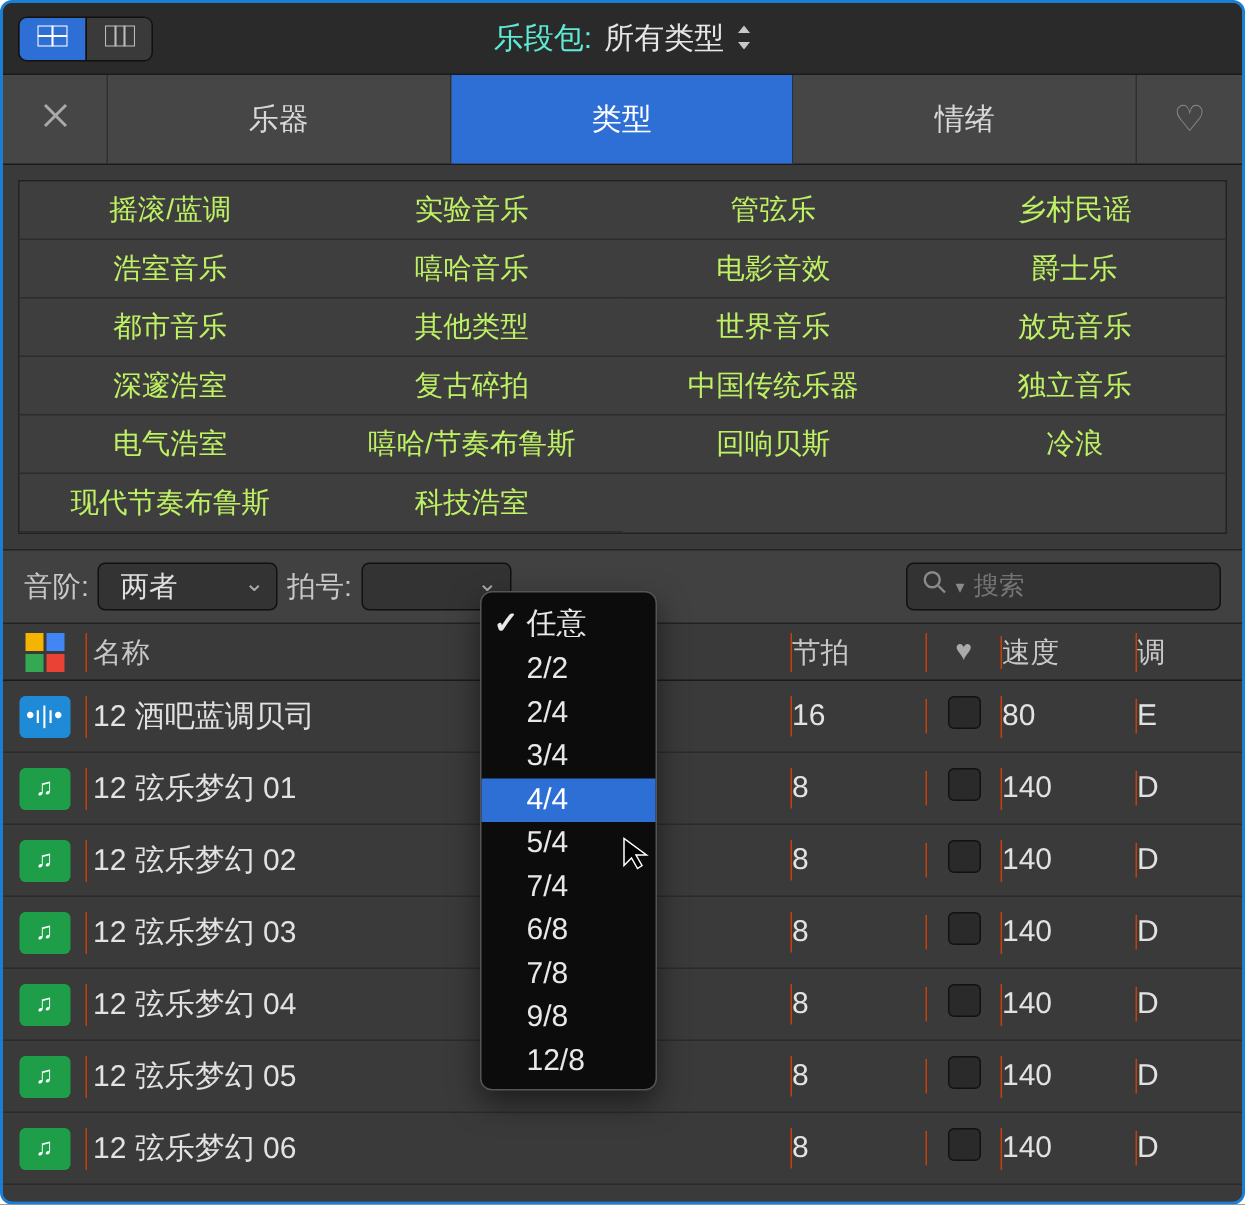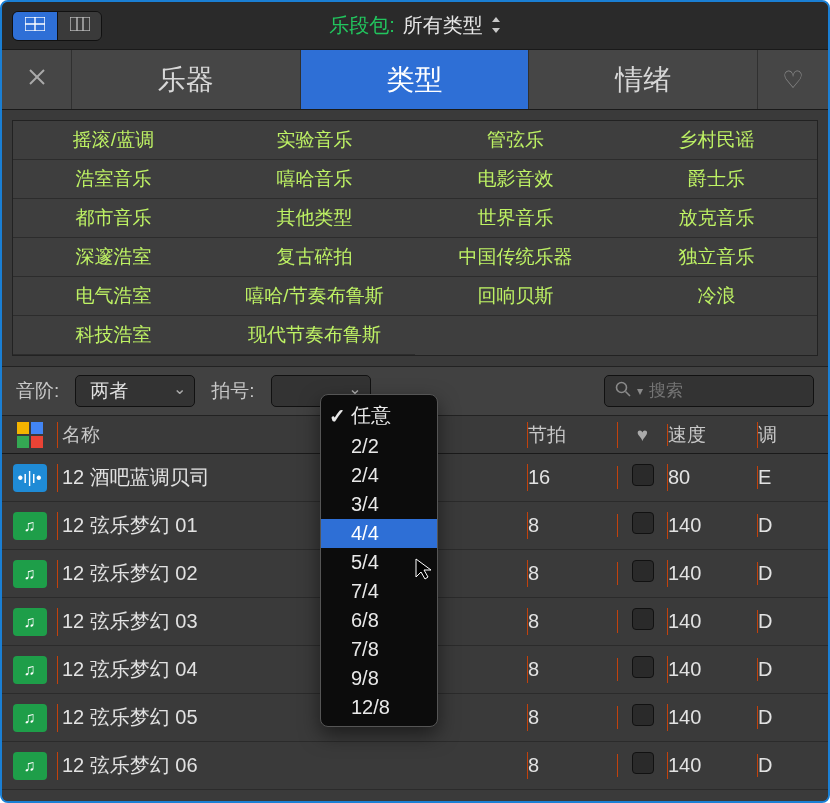--- a/index.html
+++ b/index.html
@@ -24,58 +24,58 @@
   .seg button {
     width: 44px; background: #3a3a3a; border: none; cursor: pointer;
     color: #bbb; display: flex; align-items: center; justify-content: center;
   }
   .seg button.sel { background: #2e6fd6; color: #fff; }
   .seg button+button { border-left: 1px solid #111; }
   .title-center {
     flex: 1; text-align: center; color: #c8c8c8; font-size: 20px;
     display: flex; justify-content: center; align-items: center; gap: 8px;
   }
-  .title-center .label { color: #22c55e; }
+  .title-center .label { color: #5eead4; }
   .title-center .value { color: #e6e6e6; }
   .updown { color: #c8c8c8; font-size: 14px; line-height: 1; }
   
   .tabrow {
     height: 60px; background: #464646;
     display: flex; align-items: stretch;
     border-bottom: 1px solid #1a1a1a;
   }
   .tabrow .closebtn {
     width: 70px; display: flex; align-items: center; justify-content: center;
     cursor: pointer; color: #aaa; font-size: 22px;
     border-right: 1px solid #303030;
   }
   .tabrow .tab {
     flex: 1; display: flex; align-items: center; justify-content: center;
-    color: #d8d8d8; font-size: 28px; cursor: pointer;
+    color: #d8d8d8; font-size: 20px; cursor: pointer;
     border-right: 1px solid #303030;
   }
   .tabrow .tab.sel { background: #2e6fd6; color: #fff; }
   .tabrow .favtab {
     width: 70px; display: flex; align-items: center; justify-content: center;
     cursor: pointer; color: #888; font-size: 24px;
   }
   
   .genres {
     background: #3e3e3e; border: 1px solid #222; margin: 10px;
     display: grid; grid-template-columns: repeat(4, 1fr);
     color: #bef264; font-size: 19px;
   }
   .genres div {
     padding: 6px 12px; text-align: center; cursor: pointer;
     border-bottom: 1px solid #2c2c2c;
   }
   
   .filters {
     height: 50px; background: #414141;
-    display: flex; align-items: center; padding: 0 14px; gap: 16px;
+    display: flex; align-items: center; padding: 0 14px; gap: 6px;
     border-top: 1px solid #222; border-bottom: 1px solid #222;
     color: #c8c8c8; font-size: 19px;
   }
   .select-pill {
     background: #333; border: 1px solid #111; border-radius: 5px;
     height: 32px; padding: 0 26px 0 14px;
     display: flex; align-items: center; color: #e0e0e0;
     position: relative; cursor: pointer;
   }
   .select-pill::after {
@@ -225,22 +225,22 @@
       <div>世界音乐</div>
       <div>放克音乐</div>
       <div>深邃浩室</div>
       <div>复古碎拍</div>
       <div>中国传统乐器</div>
       <div>独立音乐</div>
       <div>电气浩室</div>
       <div>嘻哈/节奏布鲁斯</div>
       <div>回响贝斯</div>
       <div>冷浪</div>
+      <div>现代节奏布鲁斯</div>
       <div>科技浩室</div>
-      <div>现代节奏布鲁斯</div>
       <div style="visibility: visible; border-bottom: none;"></div>
     </div>
 
   <div class="filters">
     <span>音阶:</span>
     <div class="select-pill" style="width:120px">
       <span>两者</span>
     </div>
     <span>拍号:</span>
     <div class="select-pill" style="width:100px">

